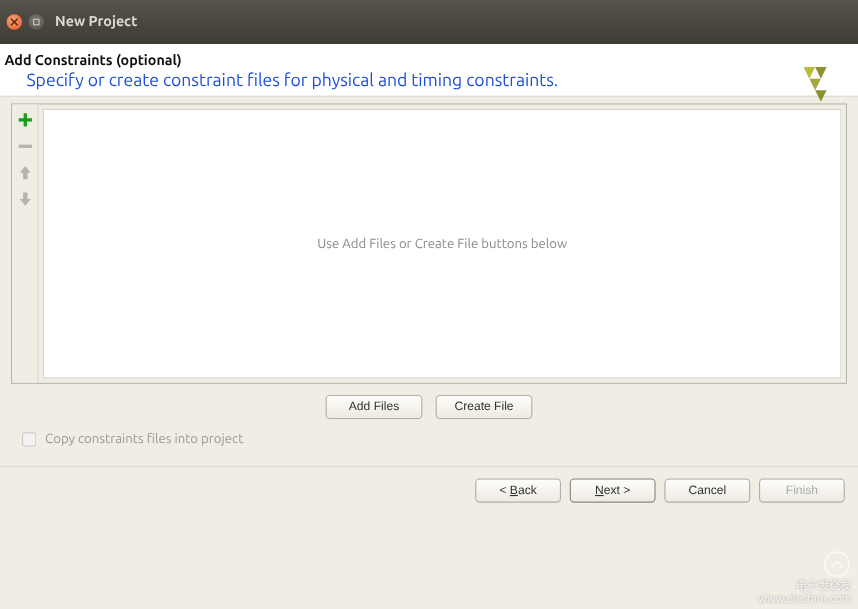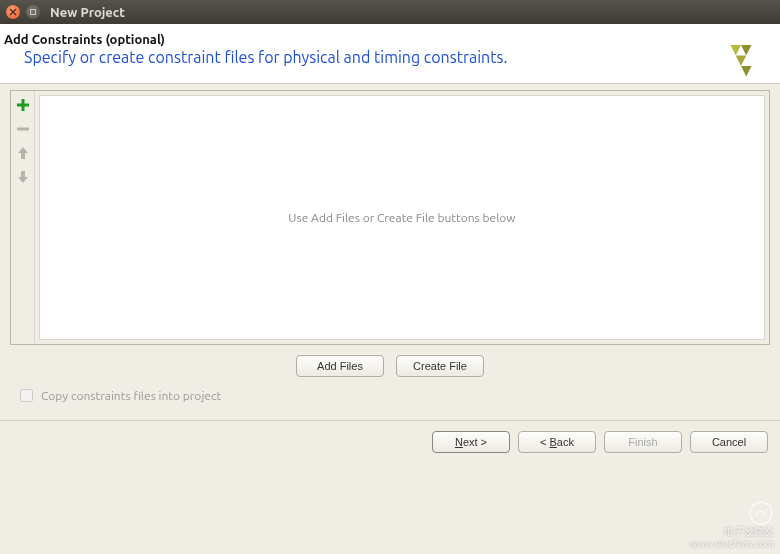--- a/index.html
+++ b/index.html
@@ -6,21 +6,21 @@
     body {
       font-family: "Ubuntu", "Segoe UI", Arial, sans-serif;
       font-size: 12px;
       background: #f0ede5;
       width: 780px;
       height: 554px;
       overflow: hidden;
       position: relative;
     }
     .titlebar {
-      height: 24px;
+      height: 40px;
       background: linear-gradient(to bottom, #56534c 0%, #3e3b35 100%);
       display: flex;
       align-items: center;
       padding: 0 6px;
       color: #dfdbd2;
       font-weight: bold;
       font-size: 13px;
     }
     .window-controls {
       display: flex;
@@ -34,21 +34,21 @@
       display: flex;
       align-items: center;
       justify-content: center;
       font-size: 8px;
       color: #3a2a20;
     }
     .window-btn.close { background: radial-gradient(circle at 40% 35%, #f8a27c, #e95420); }
     .window-btn.min { background: radial-gradient(circle at 40% 35%, #7a766d, #55524b); }
     .content {
       background: #fff;
-      height: 60px;
+      height: 48px;
       padding: 8px 14px 0 4px;
       display: flex;
       justify-content: space-between;
       border-bottom: 1px solid #d4d1c8;
     }
     .header-text h2 {
       font-size: 13px;
       font-weight: bold;
       color: #111;
       margin-bottom: 2px;
@@ -239,24 +239,24 @@
 
   <div class="checkbox-row">
     <input type="checkbox" disabled="" style="">
     <span>Copy constraints files into project</span>
   </div>
 </div>
 
 <div class="separator"></div>
 
 <div class="footer">
+  <button class="btn">&lt; <span class="underline-char">B</span>ack</button>
   <button class="btn next"><span class="underline-char">N</span>ext &gt;</button>
-  <button class="btn">&lt; <span class="underline-char">B</span>ack</button>
+  <button class="btn">Cancel</button>
   <button class="btn disabled">Finish</button>
-  <button class="btn">Cancel</button>
 </div>
 
 <div class="watermark">
   <svg width="26" height="26" viewBox="0 0 26 26" style="display:block;margin-left:auto;">
     <circle cx="13" cy="13" r="11" fill="none" stroke="#fff" stroke-width="1.5" opacity="0.8"></circle>
     <path d="M8 16 Q13 6 18 16" fill="none" stroke="#fff" stroke-width="1.5" opacity="0.8"></path>
   </svg>
   <div>电子发烧友</div>
   <div>www.elecfans.com</div>
 </div>

